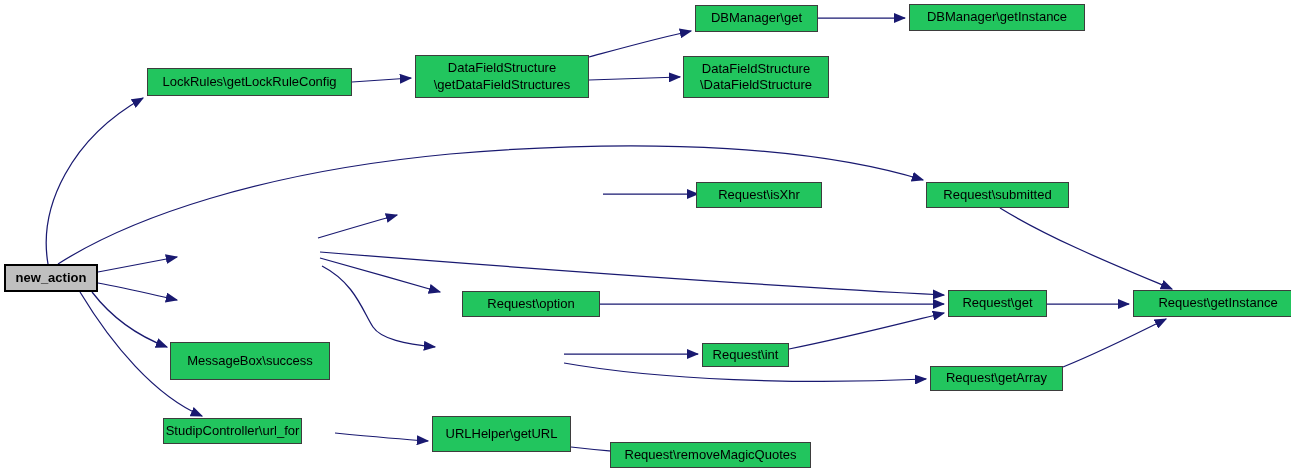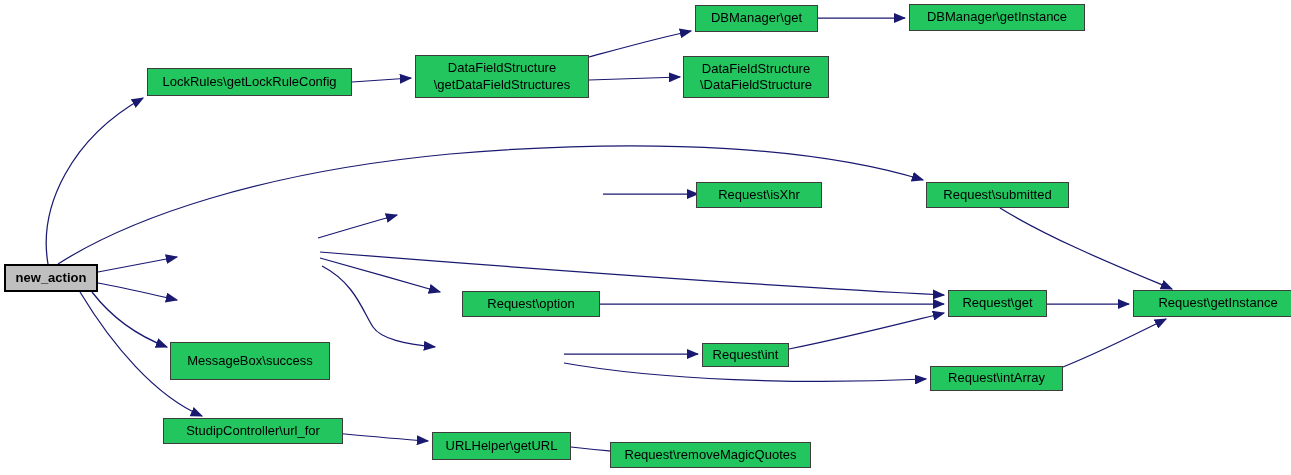--- a/index.html
+++ b/index.html
@@ -99,21 +99,21 @@
 
   <div class="node" style="left:462px;top:291px;width:138px;height:26px">Request\option</div>
 
 
   <div class="node" style="left:702px;top:343px;width:87px;height:24px">Request\int</div>
 
   <div class="node" style="left:948px;top:290px;width:99px;height:27px">Request\get</div>
 
   <div class="node" style="left:1133px;top:290px;width:170px;height:27px">Request\getInstance</div>
 
-  <div class="node" style="left:930px;top:366px;width:133px;height:25px">Request\intArray</div>
+  <div class="node" style="left:930px;top:366px;width:133px;height:25px">Request\getArray</div>
 
-  <div class="node" style="left:163px;top:418px;width:180px;height:26px">StudipController\url_for</div>
+  <div class="node" style="left:163px;top:418px;width:139px;height:26px">StudipController\url_for</div>
 
-  <div class="node" style="left:432px;top:432px;width:139px;height:28px">URLHelper\getURL</div>
+  <div class="node" style="left:432px;top:416px;width:139px;height:36px">URLHelper\getURL</div>
 
   <div class="node" style="left:610px;top:442px;width:201px;height:26px">Request\removeMagicQuotes</div>
 
 </div>
 
 </body></html>

